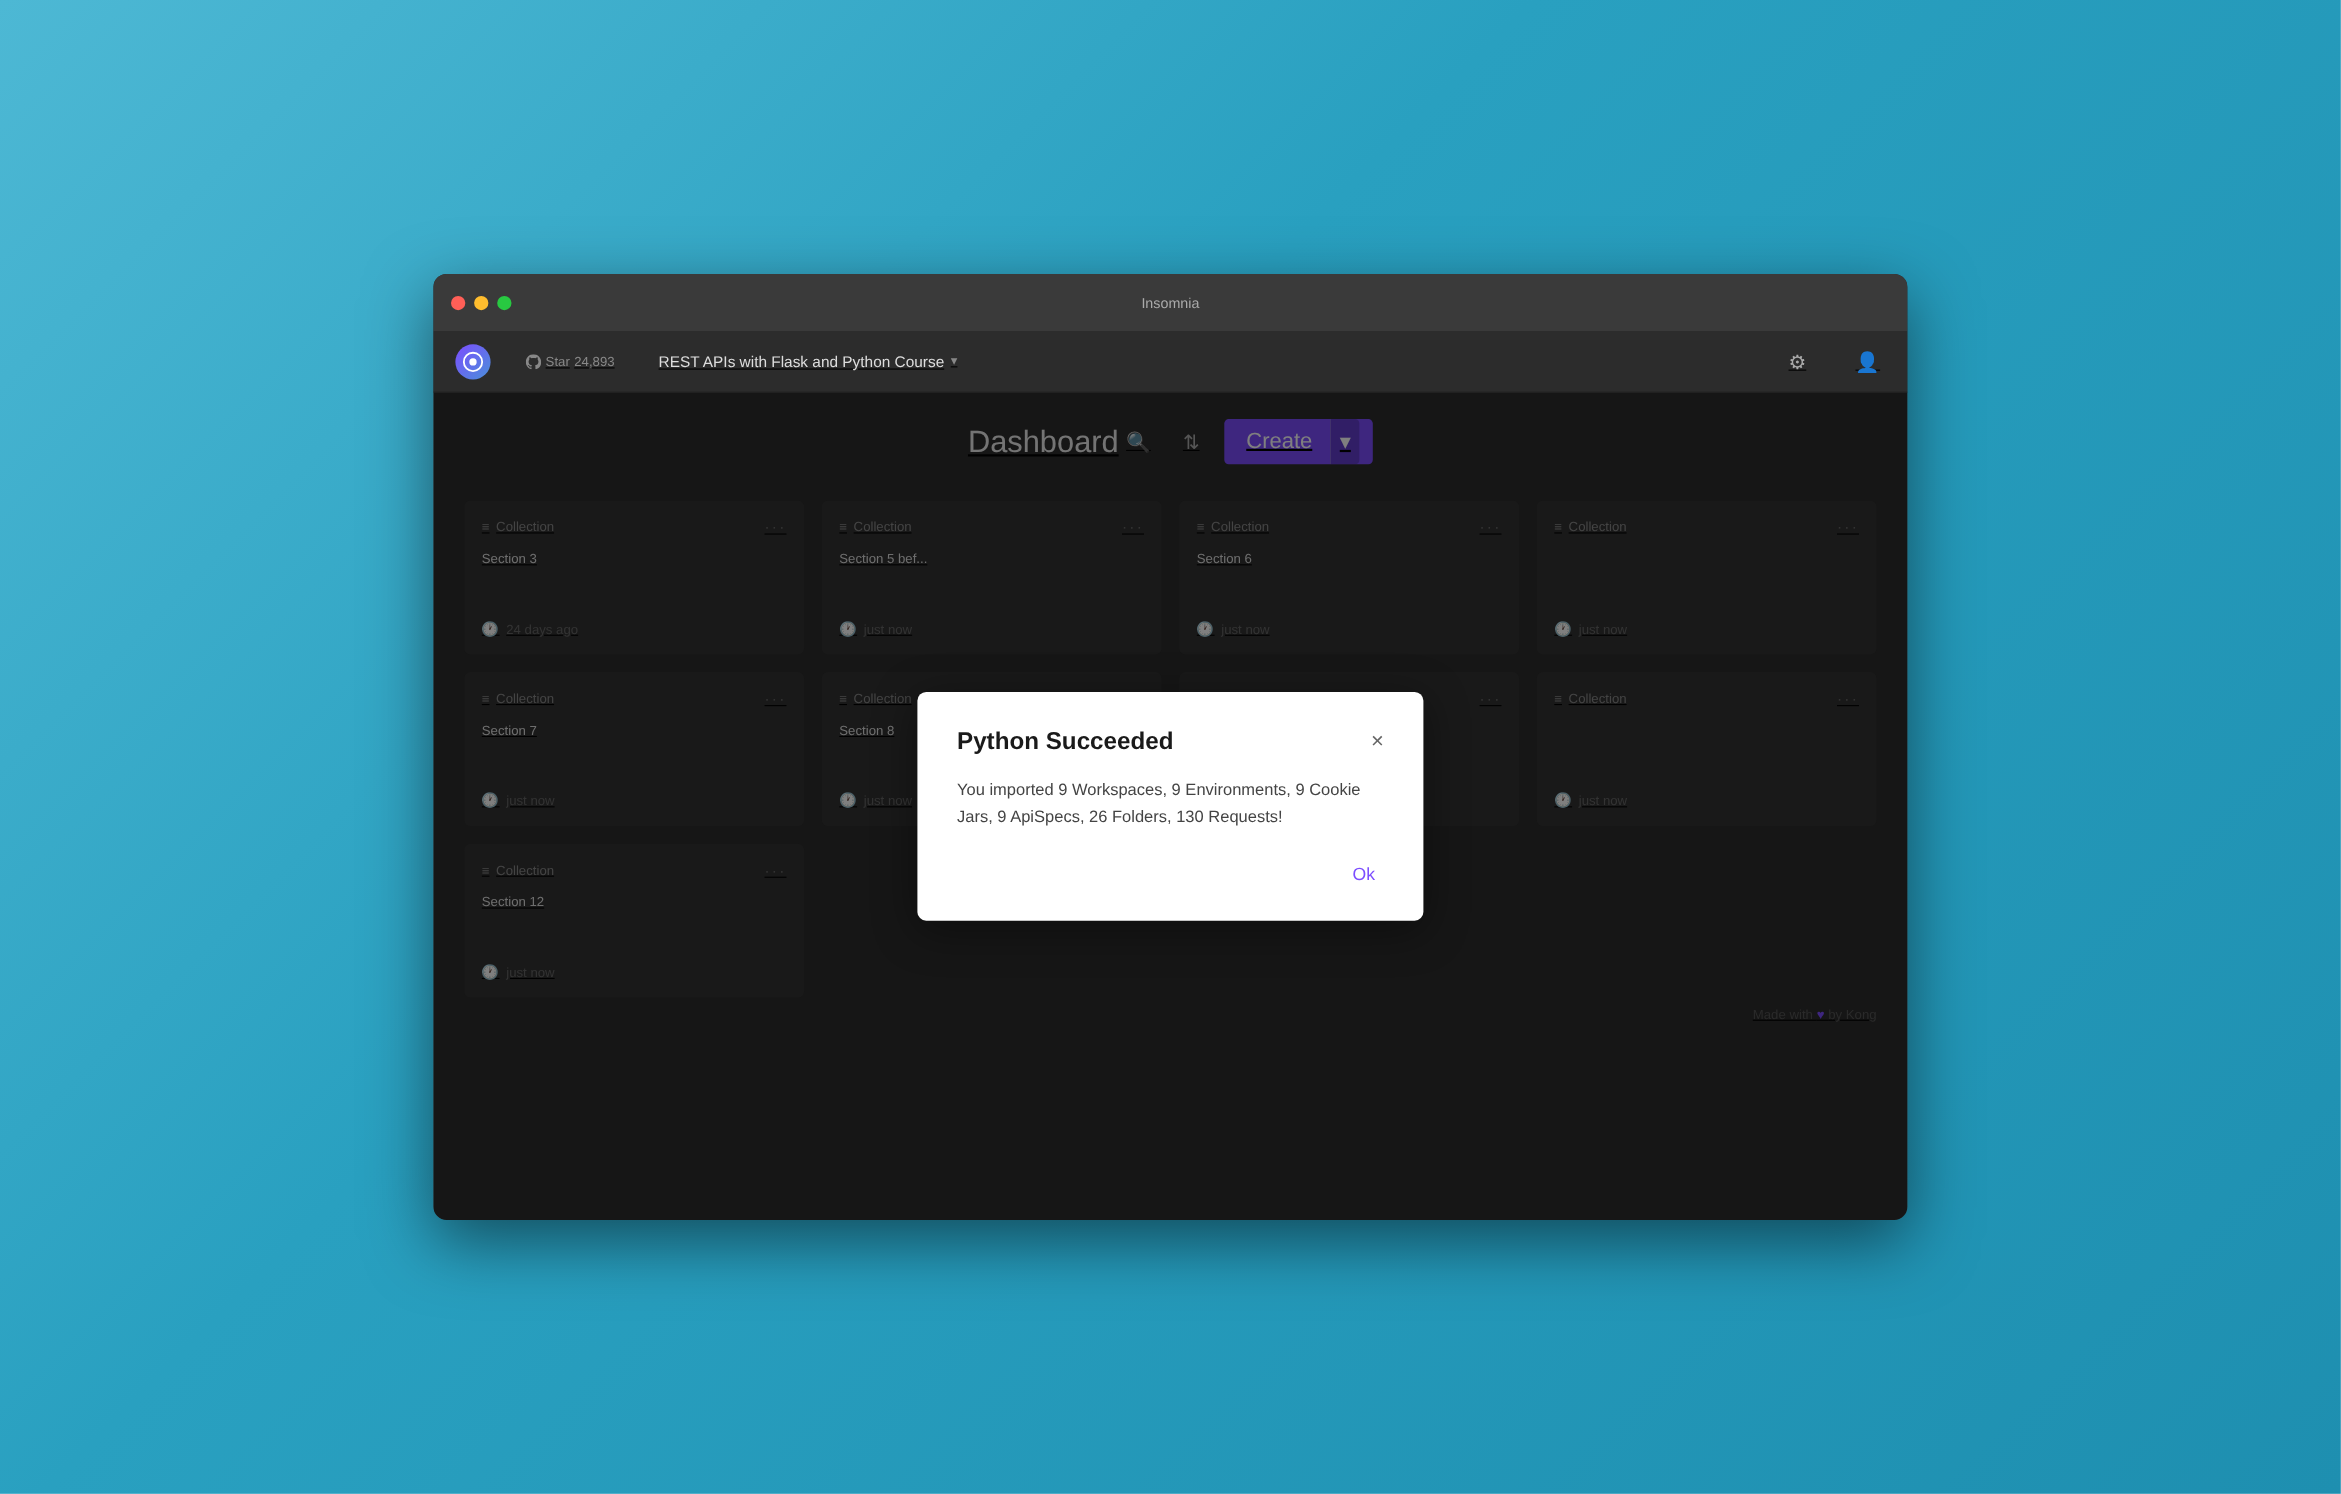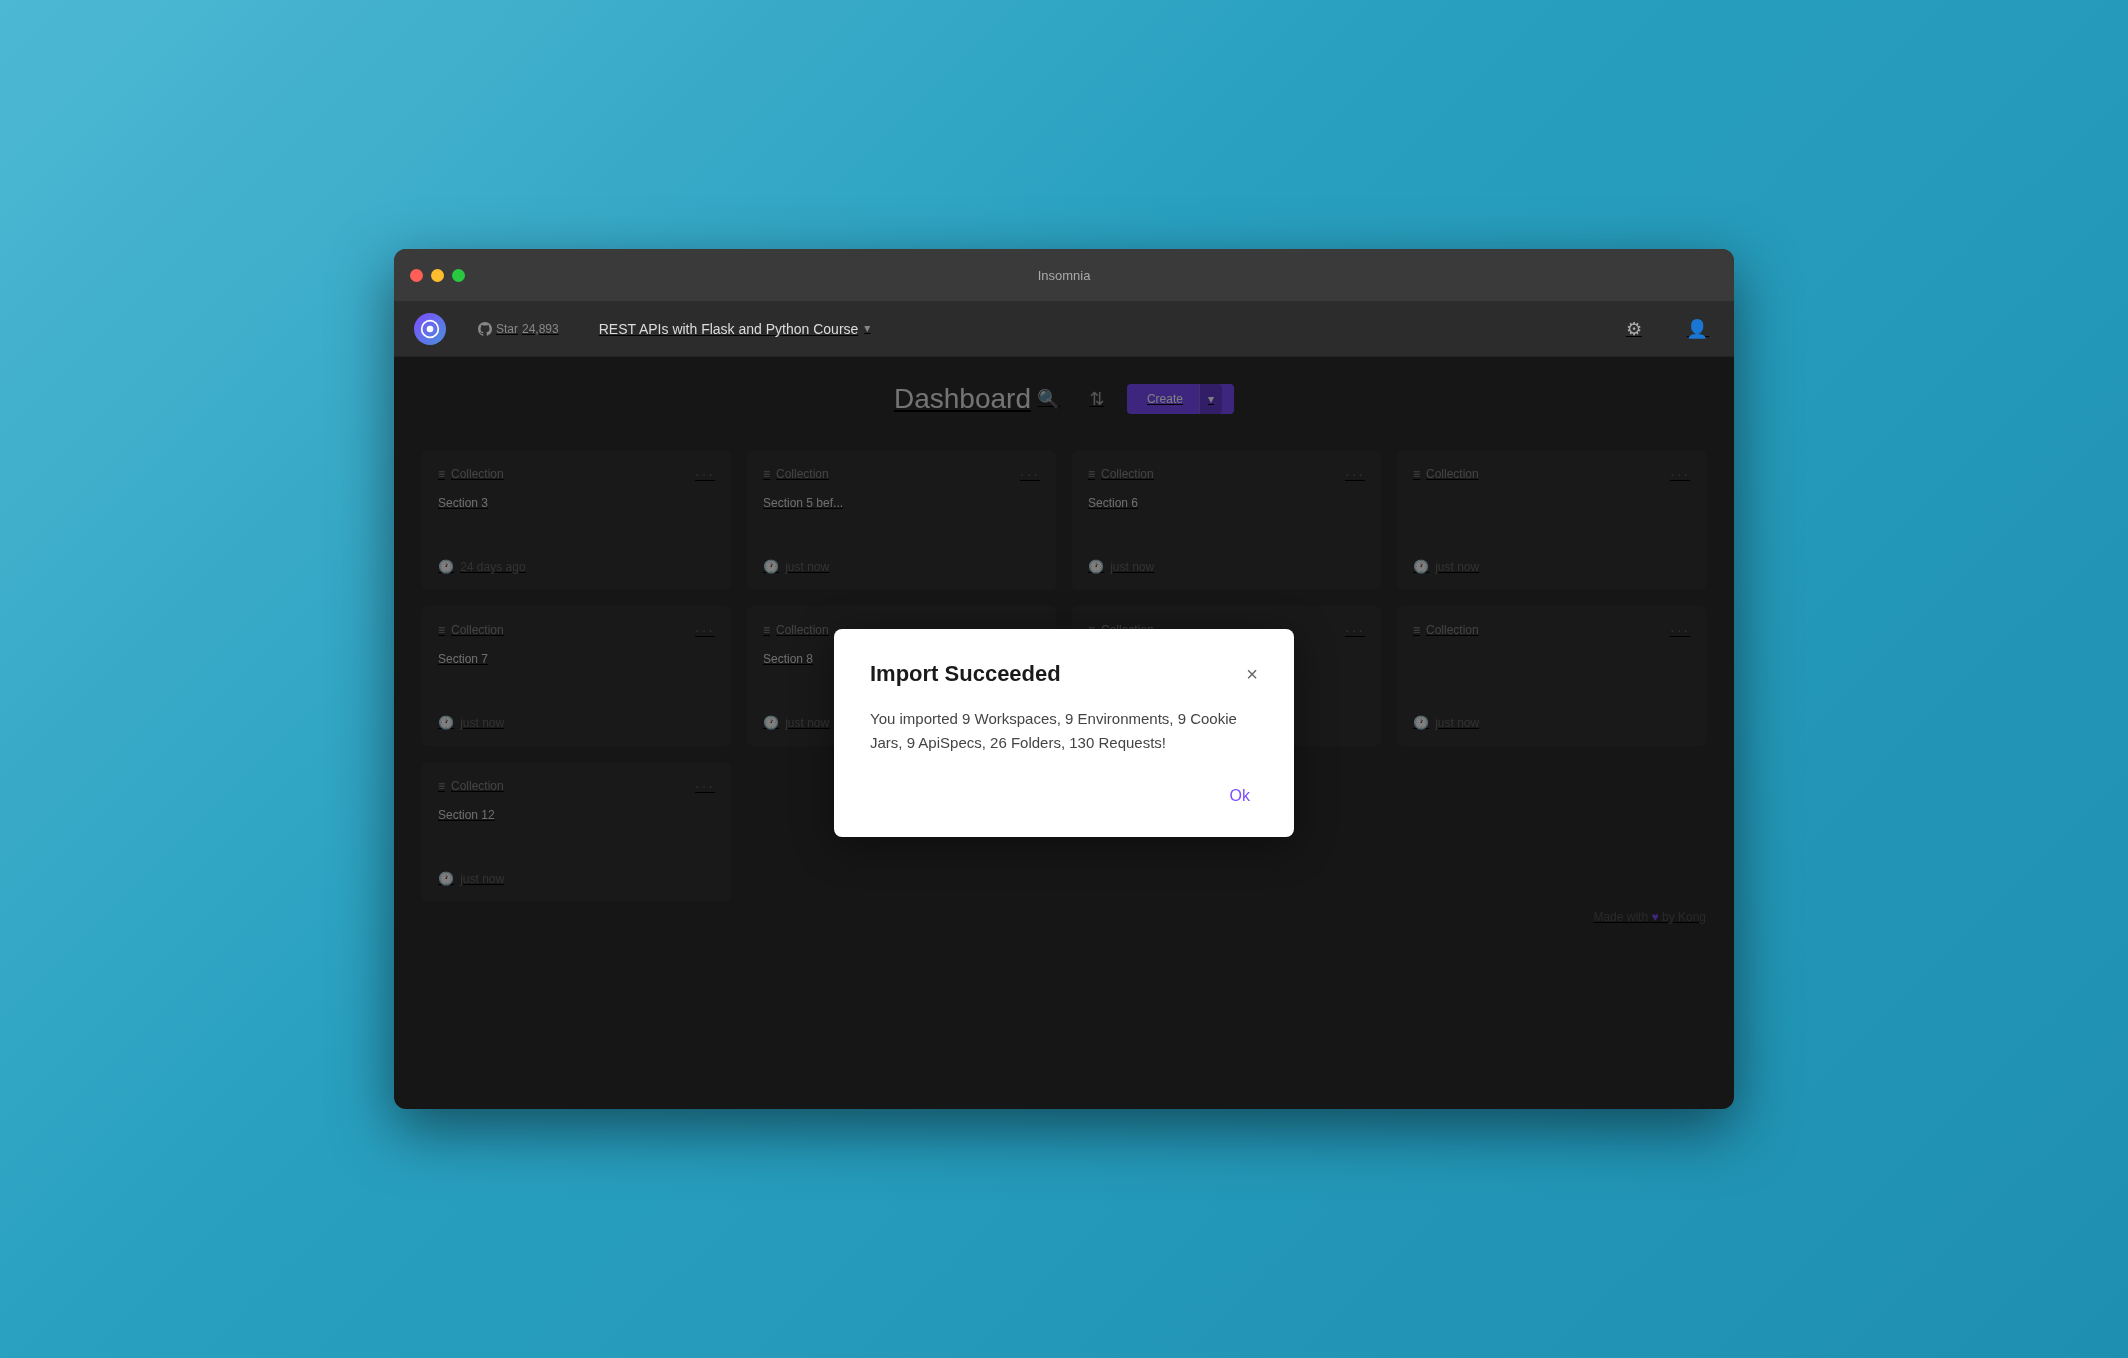--- a/index.html
+++ b/index.html
@@ -143,21 +143,21 @@
       font-size: 18px;
       border-radius: 4px;
       cursor: pointer;
     }
     .create-btn {
       background: #7c4dff;
       color: white;
       border: none;
       border-radius: 4px;
       padding: 8px 20px;
-      font-size: 12px;
+      font-size: 20px;
       cursor: pointer;
       display: flex;
       align-items: center;
       gap: 8px;
     }
     .create-btn .create-arrow {
       background: rgba(0,0,0,0.2);
       padding: 8px 8px;
       margin: -8px -8px -8px 8px;
       border-left: 1px solid rgba(255,255,255,0.2);
@@ -482,21 +482,21 @@
 
     <div class="app-footer">
       <span>Made with</span>
       <span class="heart"> ♥ </span>
       <span>by Kong</span>
     </div>
 
     <div class="overlay">
       <div class="modal">
         <div class="modal-header">
-          <span class="modal-title">Import Succeeded</span>
+          <span class="modal-title">Python Succeeded</span>
           <button class="modal-close">×</button>
         </div>
         <div class="modal-body">You imported 9 Workspaces, 9 Environments, 9 Cookie Jars, 9 ApiSpecs, 26 Folders, 130 Requests!</div>
         <div class="modal-footer">
           <button class="ok-btn">Ok</button>
         </div>
       </div>
     </div>
   </div>
 </div>

